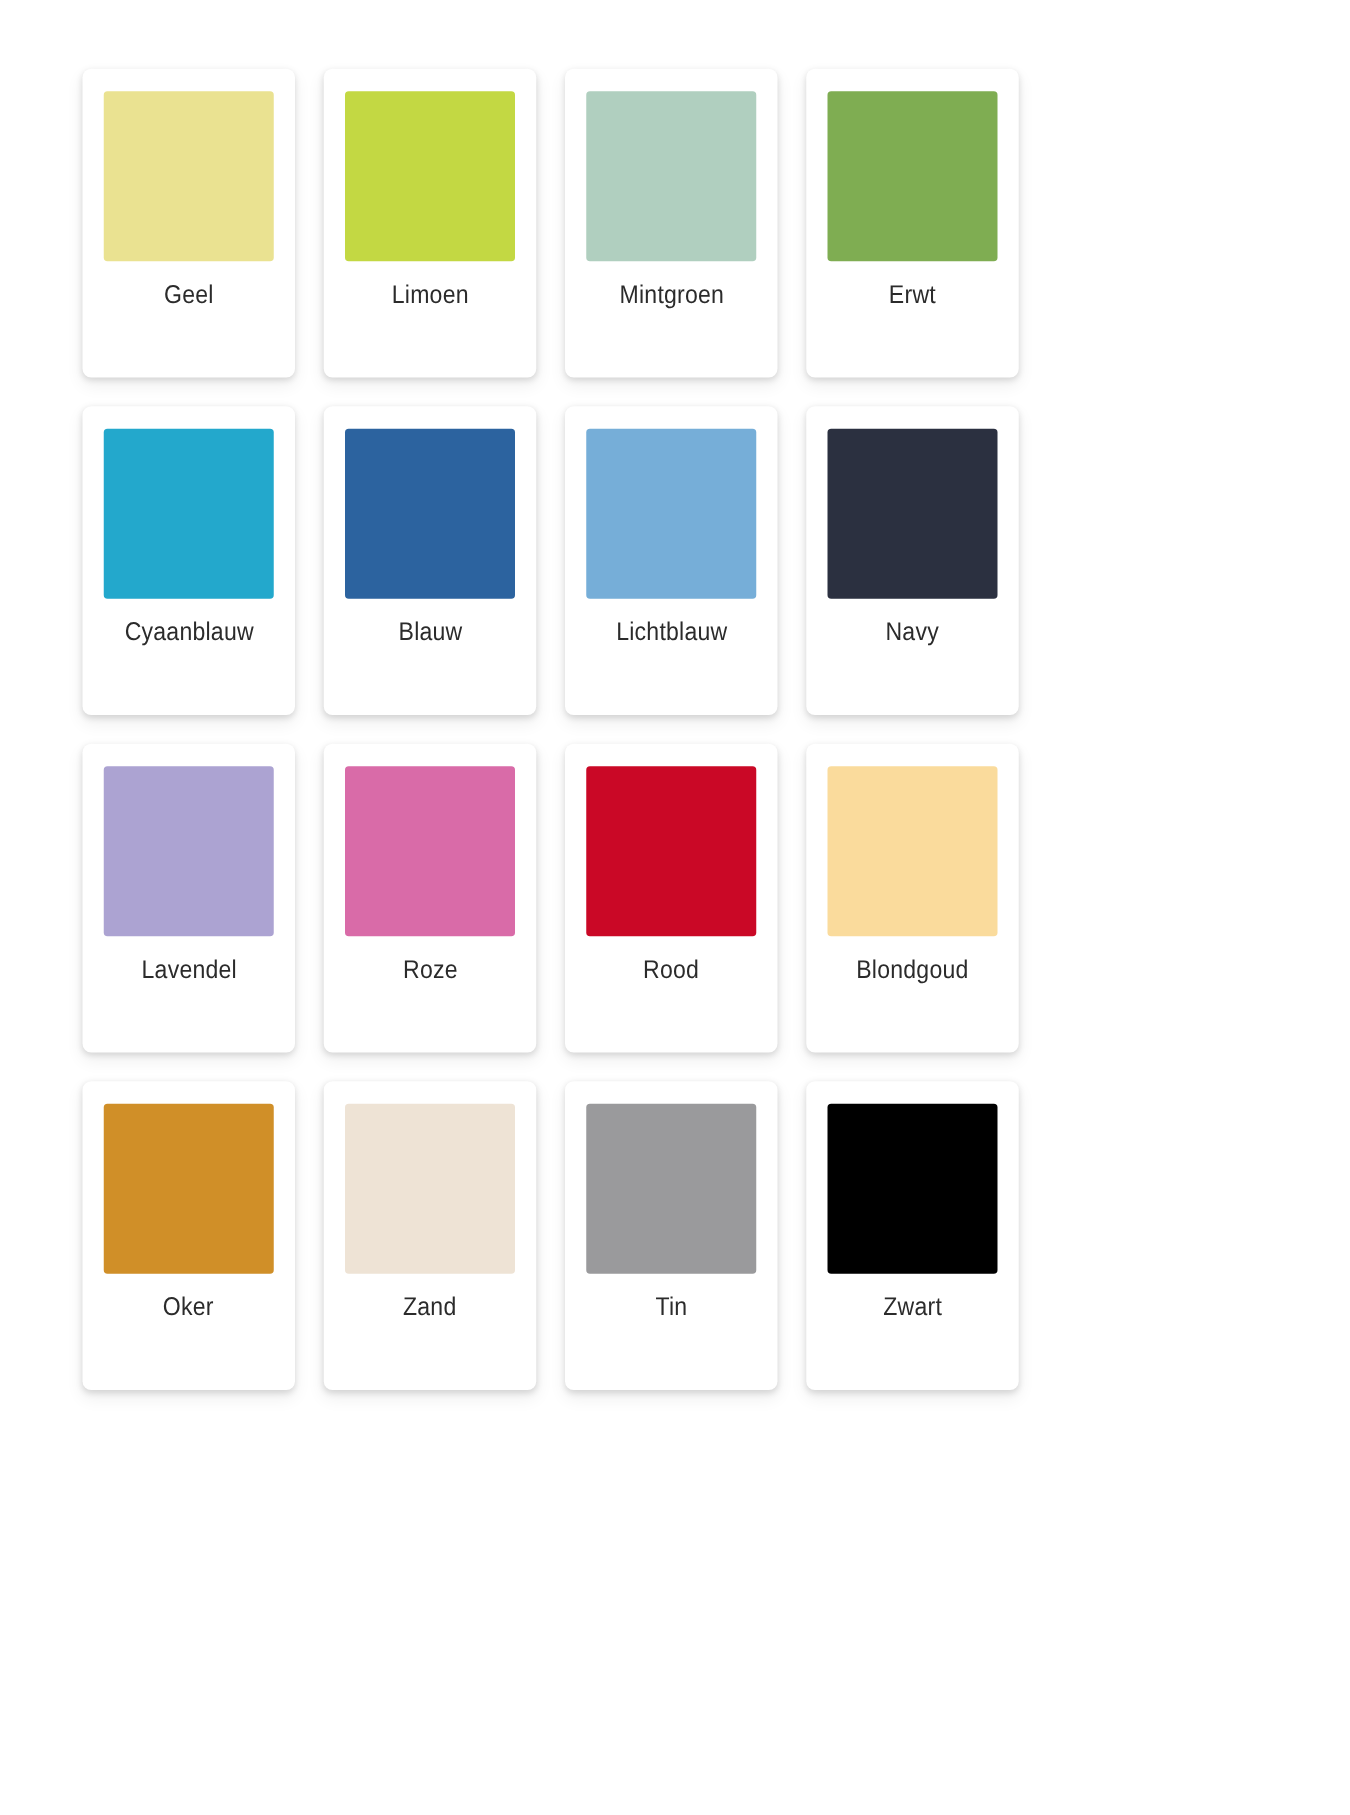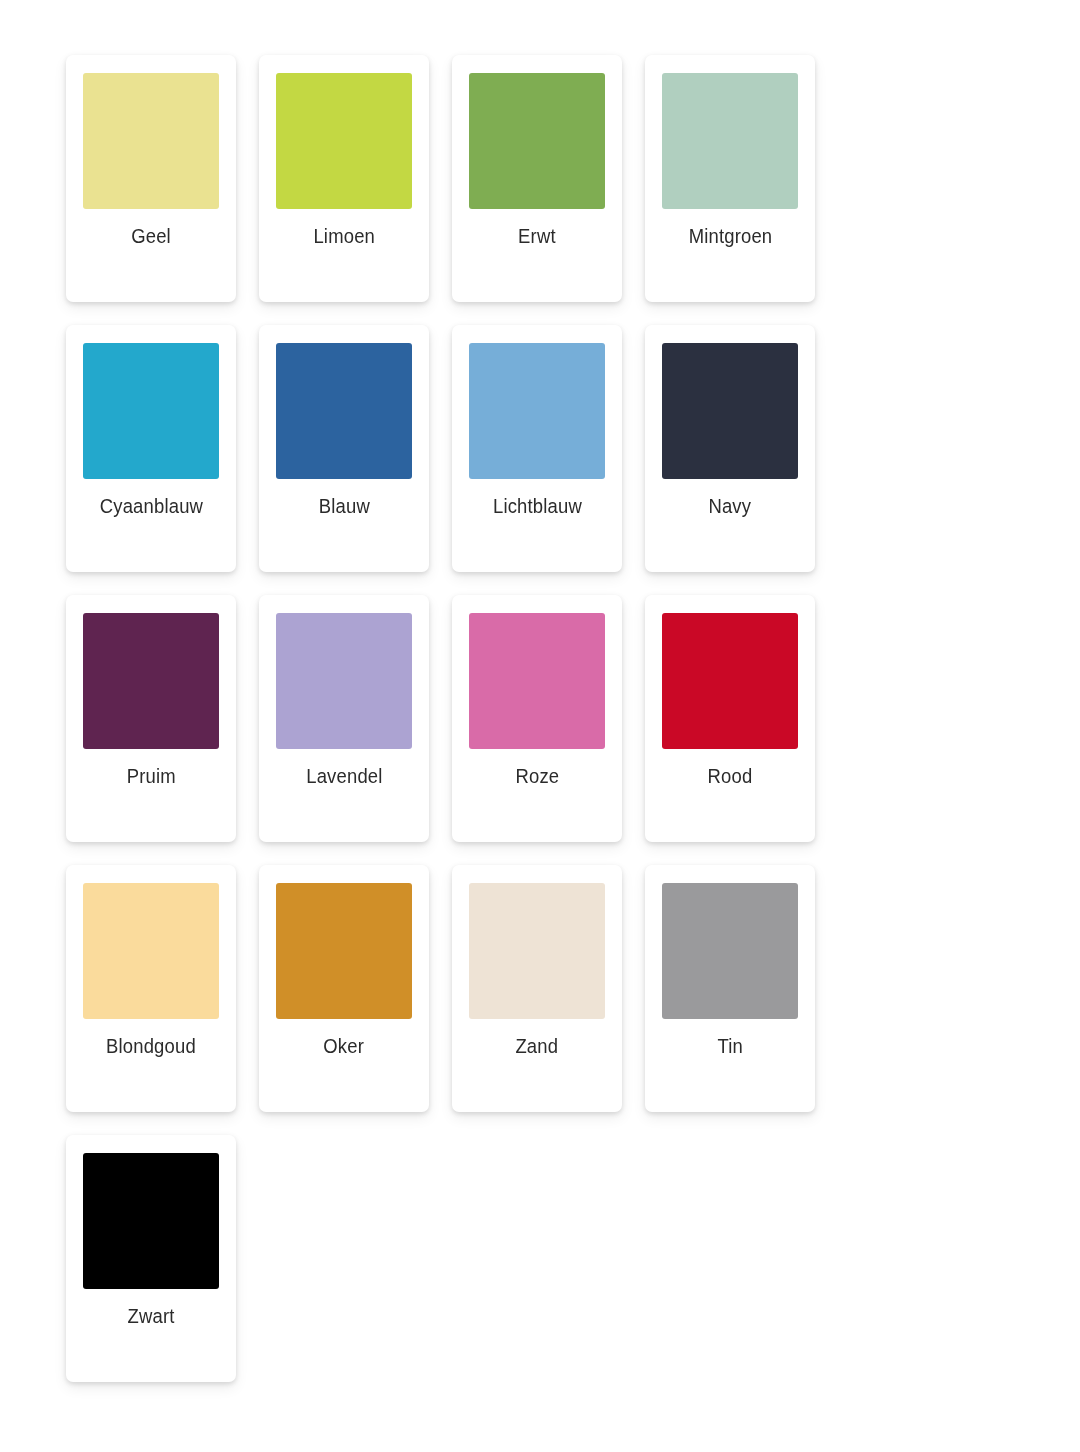--- a/index.html
+++ b/index.html
@@ -76,28 +76,28 @@
       </div>
     </div>
     <div class="swatch-cell">
       <div class="swatch-card">
         <div class="swatch-color" style="background: rgb(195, 216, 67);"></div>
         <div class="swatch-label">Limoen</div>
       </div>
     </div>
     <div class="swatch-cell">
       <div class="swatch-card">
-        <div class="swatch-color" style="background: rgb(127, 173, 82);"></div>
-        <div class="swatch-label">Erwt</div>
+        <div class="swatch-color" style="background: rgb(176, 207, 191);"></div>
+        <div class="swatch-label">Mintgroen</div>
       </div>
     </div>
     <div class="swatch-cell">
       <div class="swatch-card">
-        <div class="swatch-color" style="background: rgb(176, 207, 191);"></div>
-        <div class="swatch-label">Mintgroen</div>
+        <div class="swatch-color" style="background: rgb(127, 173, 82);"></div>
+        <div class="swatch-label">Erwt</div>
       </div>
     </div>
     <div class="swatch-cell">
       <div class="swatch-card">
         <div class="swatch-color" style="background: rgb(35, 168, 204);"></div>
         <div class="swatch-label">Cyaanblauw</div>
       </div>
     </div>
     <div class="swatch-cell">
       <div class="swatch-card">
@@ -108,26 +108,20 @@
     <div class="swatch-cell">
       <div class="swatch-card">
         <div class="swatch-color" style="background: rgb(118, 174, 216);"></div>
         <div class="swatch-label">Lichtblauw</div>
       </div>
     </div>
     <div class="swatch-cell">
       <div class="swatch-card">
         <div class="swatch-color" style="background: rgb(43, 48, 64);"></div>
         <div class="swatch-label">Navy</div>
-      </div>
-    </div>
-    <div class="swatch-cell">
-      <div class="swatch-card">
-        <div class="swatch-color" style="background: rgb(95, 36, 80);"></div>
-        <div class="swatch-label">Pruim</div>
       </div>
     </div>
     <div class="swatch-cell">
       <div class="swatch-card">
         <div class="swatch-color" style="background: rgb(172, 163, 210);"></div>
         <div class="swatch-label">Lavendel</div>
       </div>
     </div>
     <div class="swatch-cell">
       <div class="swatch-card">

